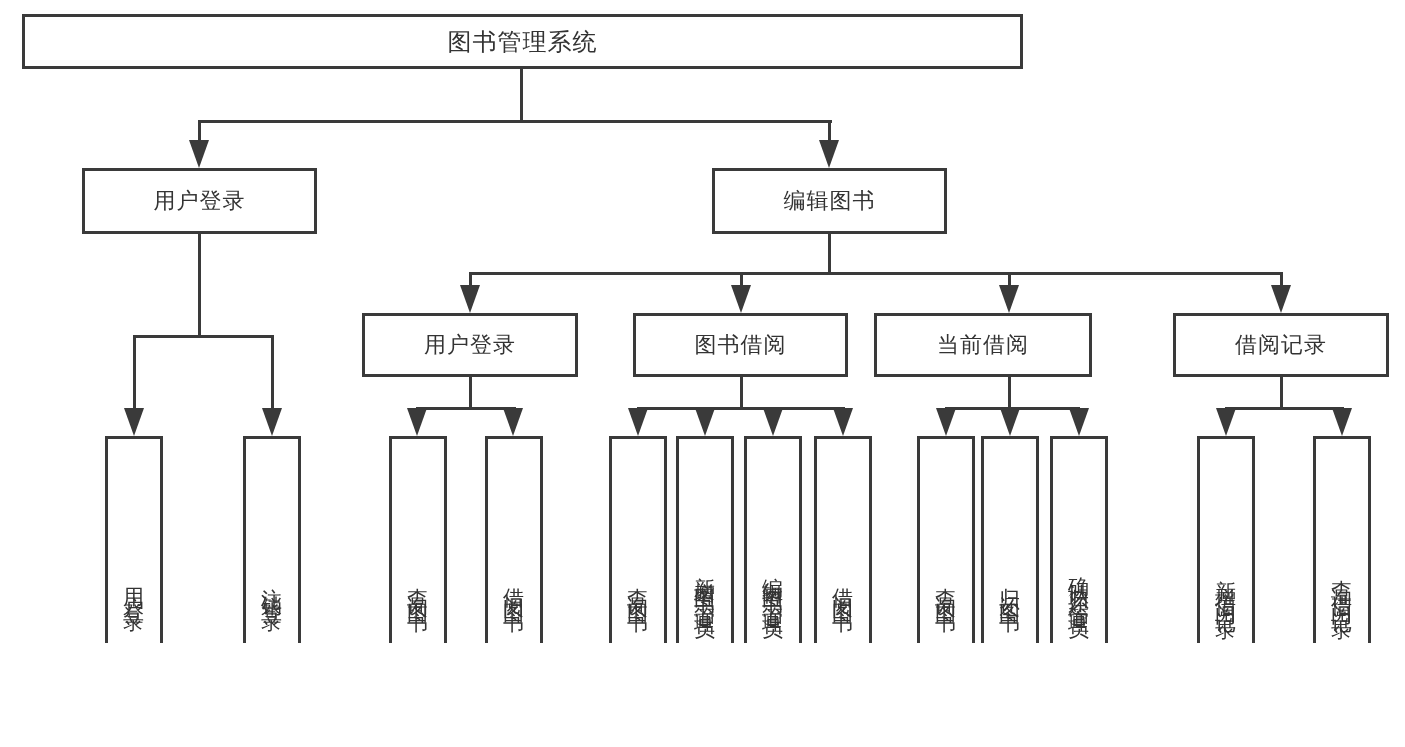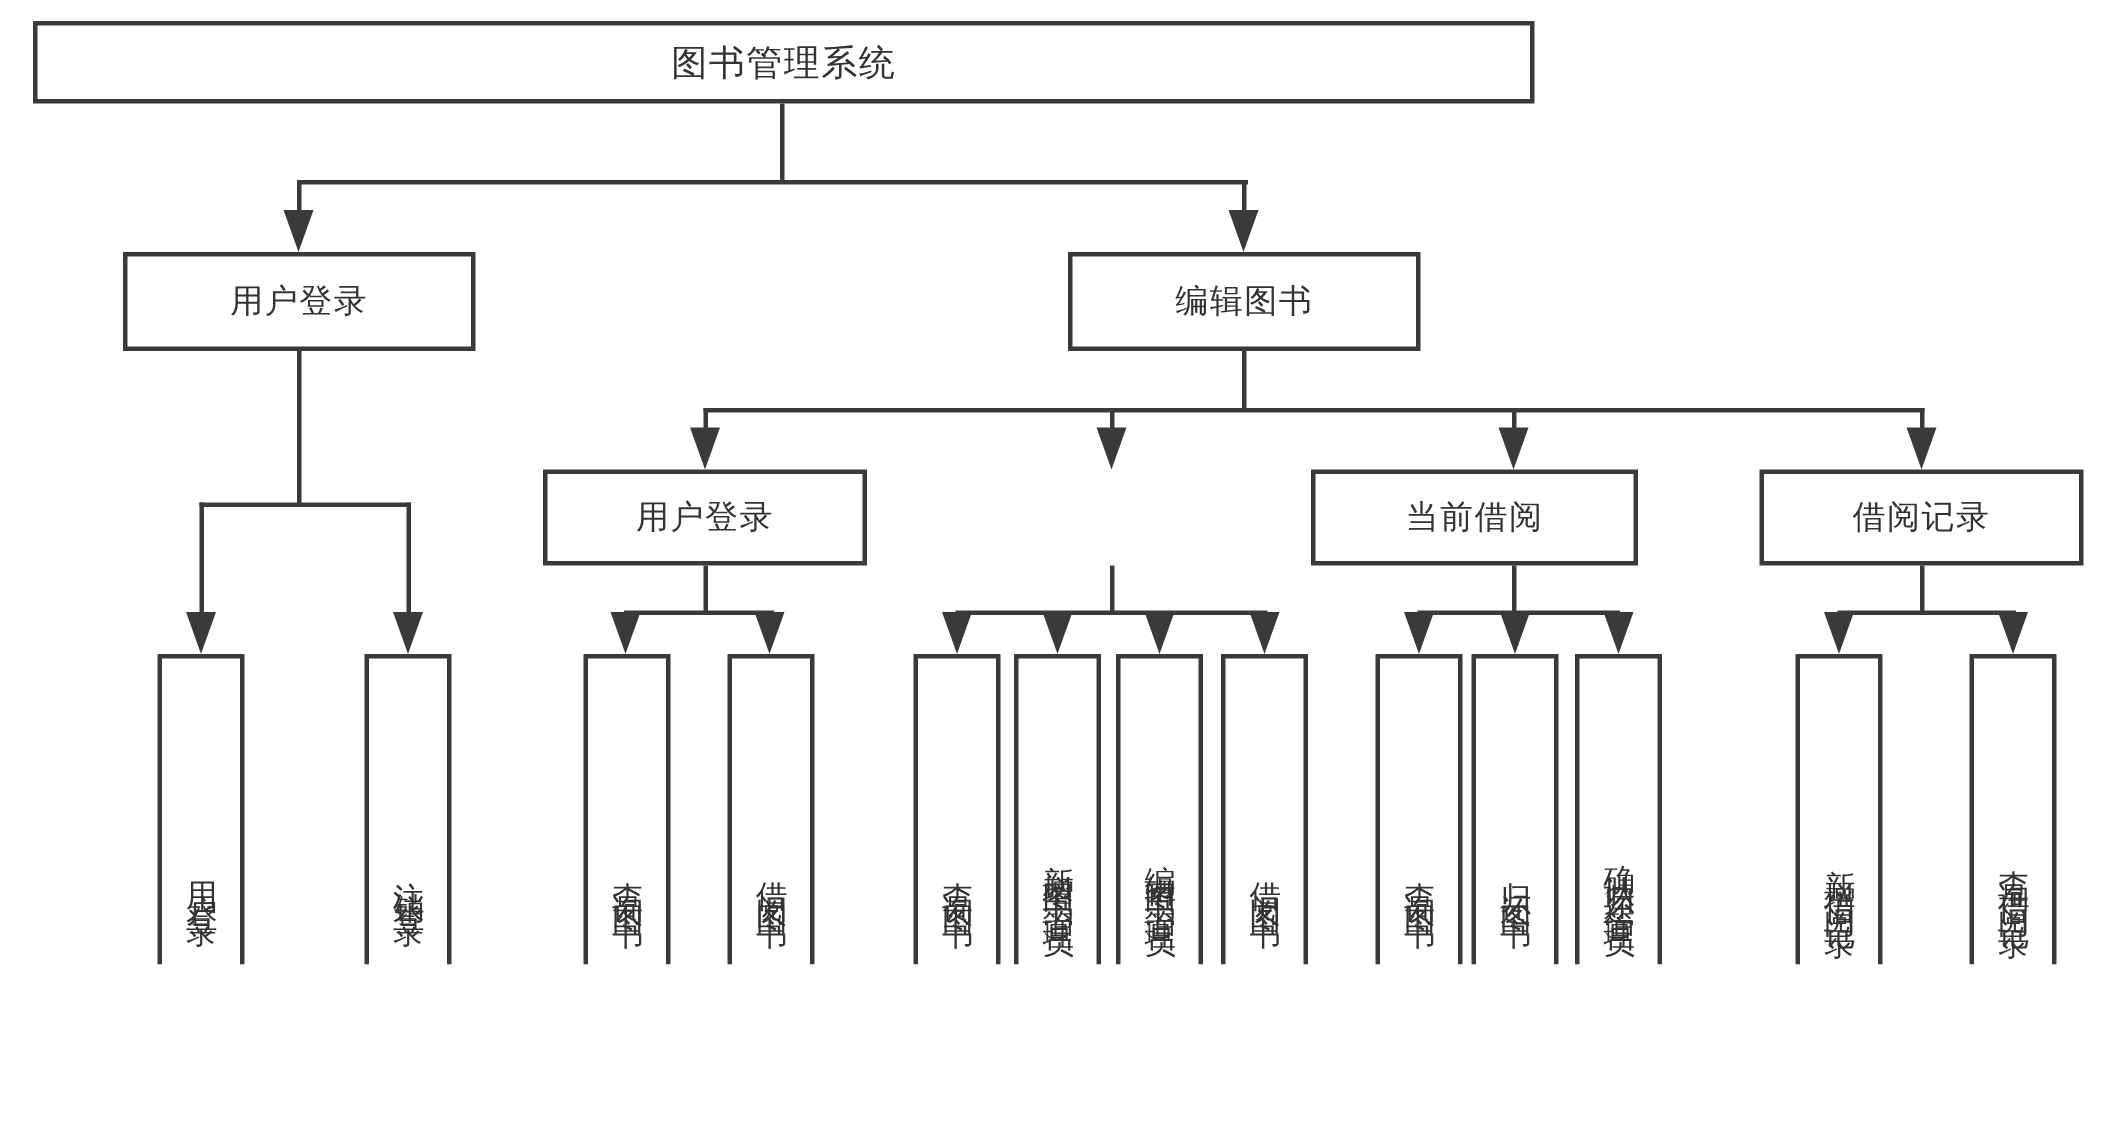--- a/index.html
+++ b/index.html
@@ -97,20 +97,23 @@
   <div class="vl" style="left:1008px;top:272px;height:16px;"></div>
   <div class="vl" style="left:1280px;top:272px;height:16px;"></div>
   <div class="arr" style="left:460px;top:285px;"></div>
   <div class="arr" style="left:731px;top:285px;"></div>
   <div class="arr" style="left:999px;top:285px;"></div>
   <div class="arr" style="left:1271px;top:285px;"></div>
 
   <div class="box" style="left:362px;top:313px;width:216px;height:64px;">
     <span>用户登录</span>
   </div>
+  <div class="box" style="left:633px;top:313px;width:215px;height:64px;">
+    <span>图书借阅</span>
+  </div>
   <div class="box" style="left:874px;top:313px;width:218px;height:64px;">
     <span>当前借阅</span>
   </div>
   <div class="box" style="left:1173px;top:313px;width:216px;height:64px;">
     <span>借阅记录</span>
   </div>
 
   <div class="vl" style="left:469px;top:377px;height:32px;"></div>
   <div class="hl" style="left:416px;top:407px;width:100px;"></div>
   <div class="arr" style="left:407px;top:408px;"></div>

